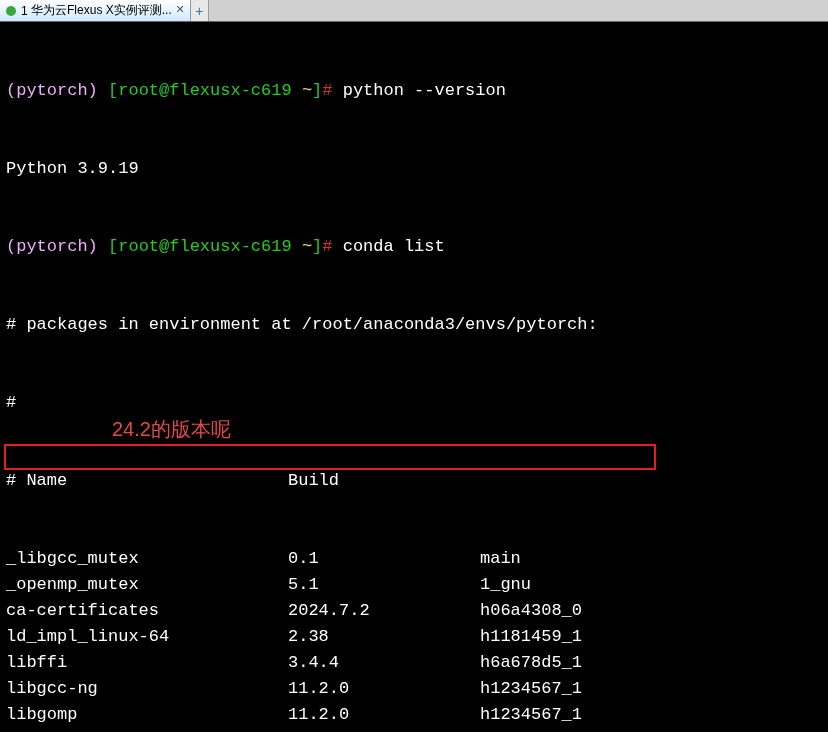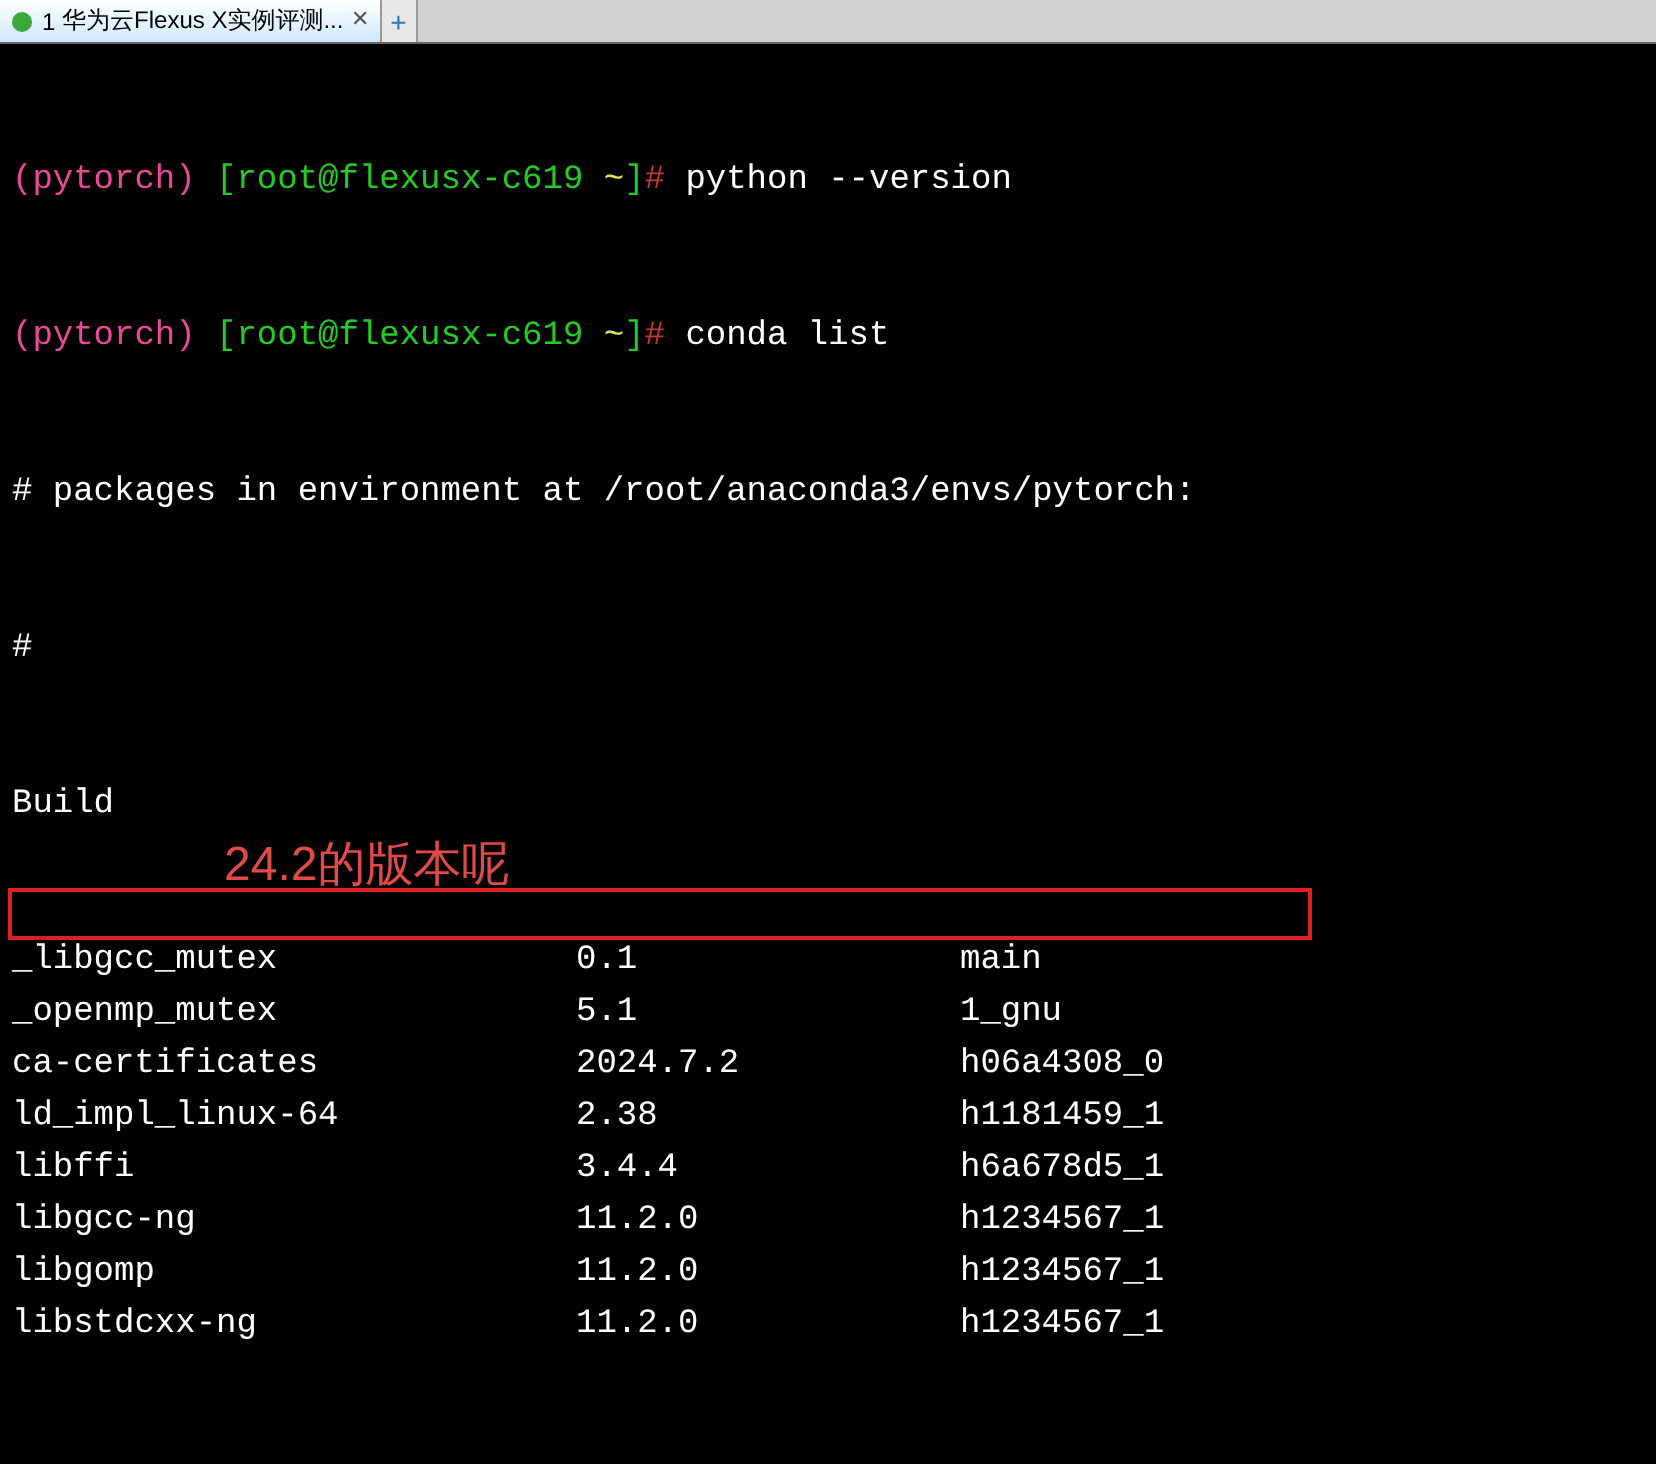--- a/index.html
+++ b/index.html
@@ -7,50 +7,51 @@
     .tabbar { height: 22px; background: #d0d0d0; display: flex; border-bottom: 1px solid #666; }
     .tab { display: flex; align-items: center; padding: 0 18px 0 6px; background: linear-gradient(#fff,#cfe8ff); border-right: 1px solid #999; font-family: Tahoma,Arial,sans-serif; font-size: 12px; color: #000; position: relative; }
     .tab .dot { width: 10px; height: 10px; border-radius: 50%; background: #3aa83a; margin-right: 5px; }
     .tab .close { position: absolute; right: 5px; top: 3px; font-size: 11px; color: #555; }
     .addtab { width: 18px; display: flex; align-items: center; justify-content: center; color: #2b7bb9; font-family: Arial; font-size: 14px; background: #e8e8e8; border-right: 1px solid #999; }
     .term { padding: 4px 6px; color: #fff; line-height: 26px; white-space: pre; }
     .line { height: 26px; }
     .green { color: #22cc22; text-align: right; }
     .yellow { color: #e2e25a; }
     .red { color: #cc3333; }
-    .purple { color: #ec4899; }
+    .purple { color: #f0abfc; }
     .row { display: flex; height: 26px; }
     .c-name { width: 282px; }
     .c-ver  { width: 192px; }
     .c-build{ width: 174px; text-align: left; padding-right: 14px; }
     .c-chan { flex: 1; }
     .hdr .c-build { text-align: left; padding-right: 6px; }
     .highlight { border: 2px solid #e02020; position: absolute; pointer-events: none; }
-    .annot { position: absolute; color: #e24a4a; font-family: Arial,"Microsoft YaHei",sans-serif; font-size: 24px; font-weight: 500; }
+    .annot { position: absolute; color: #e24a4a; font-family: Arial,"Microsoft YaHei",sans-serif; font-size: 20px; font-weight: 500; }
   </style>
 </head>
 <body>
 
 <div class="tabbar">
   <div class="tab">
     <span class="dot"></span>
     <span>1</span>
     <span>&nbsp;</span>
     <span>华为云Flexus X实例评测...</span>
     <span class="close">✕</span>
   </div>
   <div class="addtab">+</div>
 </div>
 
 <div class="term">
   <div class="line"><span class="purple">(pytorch)</span> <span class="green">[root@flexusx-c619</span> <span class="yellow">~</span><span class="green">]</span><span class="red">#</span> <span>python --version</span></div>
+  <div class="line">Python 3.9.19</div>
   <div class="line"><span class="purple">(pytorch)</span> <span class="green">[root@flexusx-c619</span> <span class="yellow">~</span><span class="green">]</span><span class="red">#</span> <span>conda list</span></div>
   <div class="line"><span># packages in environment at </span><span>/root/anaconda3/envs/pytorch</span><span>:</span></div>
   <div class="line">#</div>
   <div class="row hdr">
-    <span class="c-build">Build</span>
+    <span class="c-name"># Name</span><span class="c-build">Build</span>
   </div>
   <div id="pkg-rows"><div class="row"><span class="c-name">_libgcc_mutex</span><span class="c-ver">0.1</span><span class="c-build">main</span><span class="c-chan"></span></div><div class="row"><span class="c-name">_openmp_mutex</span><span class="c-ver">5.1</span><span class="c-build">1_gnu</span><span class="c-chan"></span></div><div class="row"><span class="c-name">ca-certificates</span><span class="c-ver">2024.7.2</span><span class="c-build">h06a4308_0</span><span class="c-chan"></span></div><div class="row"><span class="c-name">ld_impl_linux-64</span><span class="c-ver">2.38</span><span class="c-build">h1181459_1</span><span class="c-chan"></span></div><div class="row"><span class="c-name">libffi</span><span class="c-ver">3.4.4</span><span class="c-build">h6a678d5_1</span><span class="c-chan"></span></div><div class="row"><span class="c-name">libgcc-ng</span><span class="c-ver">11.2.0</span><span class="c-build">h1234567_1</span><span class="c-chan"></span></div><div class="row"><span class="c-name">libgomp</span><span class="c-ver">11.2.0</span><span class="c-build">h1234567_1</span><span class="c-chan"></span></div><div class="row"><span class="c-name">libstdcxx-ng</span><span class="c-ver">11.2.0</span><span class="c-build">h1234567_1</span><span class="c-chan"></span></div></div>
   
 </div>
 
 <div class="annot" style="left:112px; top:416px;">24.2的版本呢</div>
 <div class="highlight" id="hlbox" style="top: 444px; left: 4px; width: 652px; height: 26px;"></div>
 
 </body></html>

